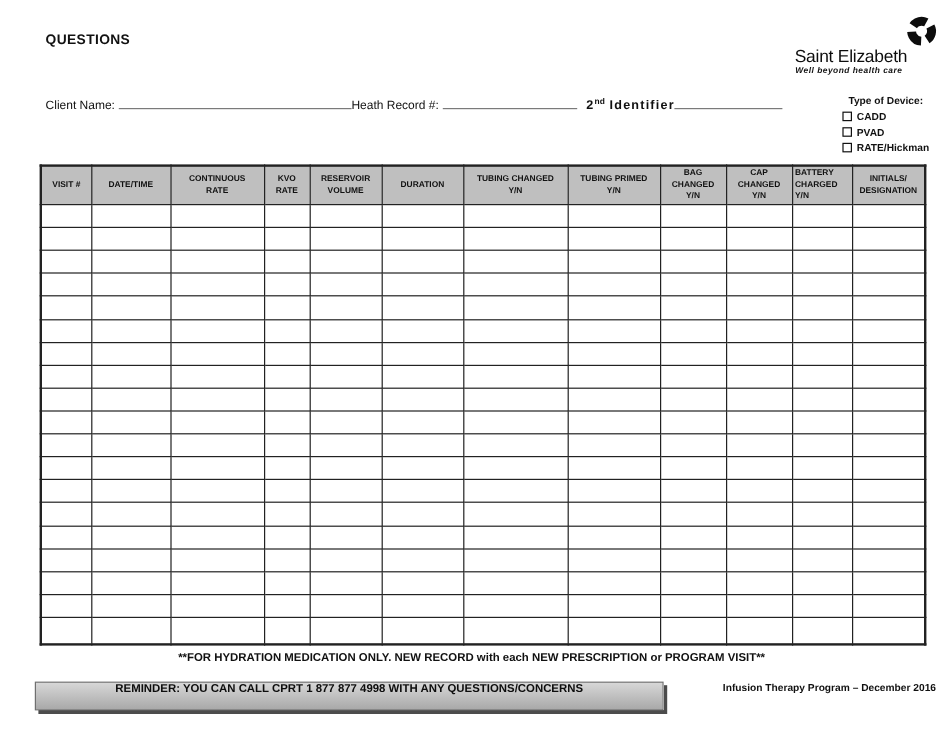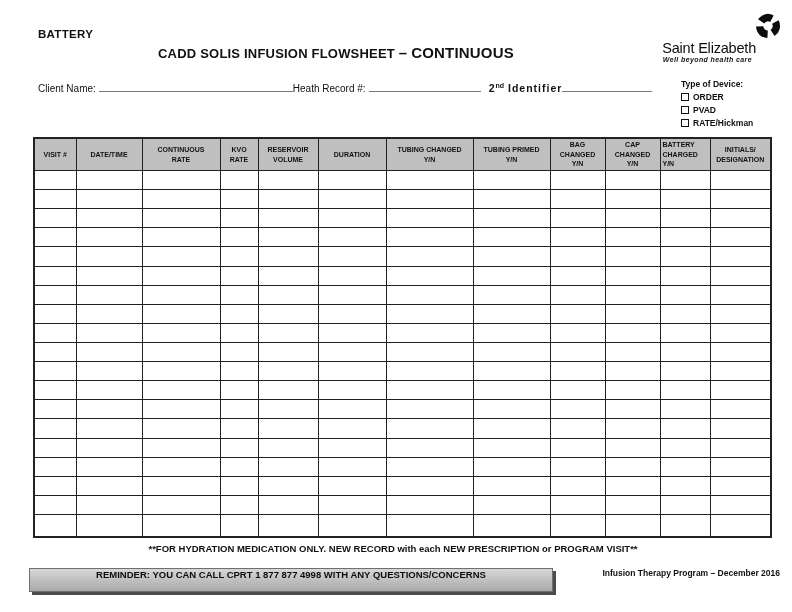--- a/index.html
+++ b/index.html
@@ -38,21 +38,21 @@
     vertical-align:baseline;
   }
   .u-client{width:194px;}
   .u-record{width:112px;}
   .u-ident{width:90px;}
   .u-order{width:505px;}
   .id-label{font-size:10.5px;font-weight:bold;letter-spacing:1px;margin-left:8px;}
   .id-label sup{font-size:7px;letter-spacing:0;}
   .gap8{display:inline-block;width:3px;}
   
-  .device-block{position:absolute;left:681px;top:79px;font-weight:bold;}
+  .device-block{position:absolute;left:702px;top:79px;font-weight:bold;text-align:center;}
   .device-title{font-size:8.5px;margin-bottom:2px;}
   .device-opt{font-size:8.5px;margin-top:3px;display:flex;align-items:center;line-height:10px;}
   .cbox{
     display:inline-block;width:6px;height:6px;border:1.2px solid #111;
     margin-right:4px;flex:0 0 auto;background:#fff;
   }
   
   table.flowsheet{
     position:absolute;left:33px;top:137px;width:737px;height:401px;
     border-collapse:collapse;table-layout:fixed;
@@ -80,45 +80,40 @@
   .doc-info{
     position:absolute;right:12px;top:567px;
     font-size:8.5px;font-weight:bold;line-height:12.5px;white-space:nowrap;
   }
 </style>
 </head>
 <body>
 
 <div class="page">
 
-  <div class="corner-label">BATTERY</div>
-
-  <div class="title-wrap">
-    <span>CADD SOLIS INFUSION FLOWSHEET</span>
-    <span class="title-emph">–</span>
-    <span class="title-emph">CONTINUOUS</span>
-  </div>
+  <div class="corner-label">QUESTIONS</div>
+
 
   <div class="logo">
     <svg width="28" height="28" viewBox="0 0 32 32">
       <circle cx="16" cy="16" r="9.5" fill="none" stroke="#0d0d0d" stroke-width="8.5" stroke-dasharray="13.9 6" transform="rotate(-28 16 16)"></circle>
     </svg>
     <div class="logo-name">Saint Elizabeth</div>
     <div class="logo-tagline">Well beyond health care</div>
   </div>
 
   <div class="field-row client-row">
     <span class="flabel">Client Name:</span><span class="gap8"></span><span class="uline u-client"></span><span class="flabel">Heath Record #:</span><span class="gap8"></span><span class="uline u-record"></span><span class="id-label"><span>2</span><sup>nd</sup><span> Identifier</span></span><span class="uline u-ident"></span>
   </div>
 
   <div class="device-block">
     <div class="device-title">Type of Device:</div>
     <div class="device-opt">
       <span class="cbox"></span>
-      <span>ORDER</span>
+      <span>CADD</span>
     </div>
     <div class="device-opt">
       <span class="cbox"></span>
       <span>PVAD</span>
     </div>
     <div class="device-opt">
       <span class="cbox"></span>
       <span>RATE/Hickman</span>
     </div>
   </div>

